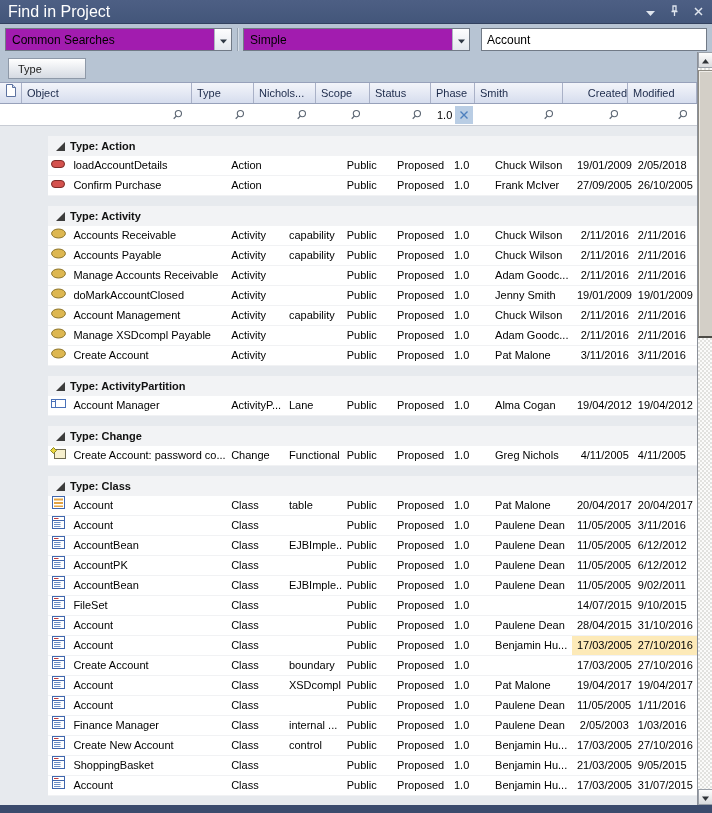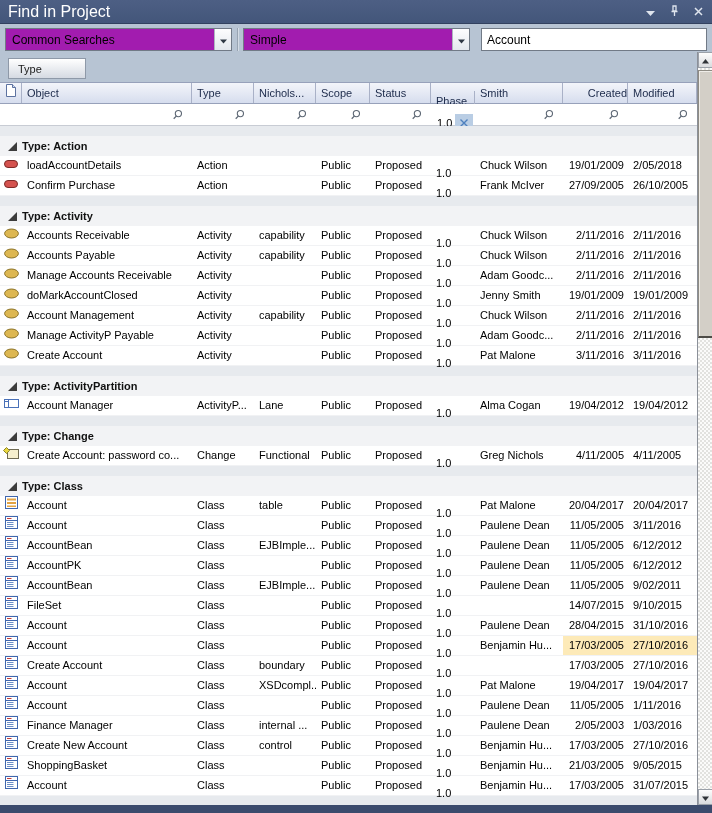--- a/index.html
+++ b/index.html
@@ -30,21 +30,21 @@
   .chip{position:absolute;left:8px;top:2px;width:78px;height:21px;background:linear-gradient(#ffffff,#d5dae2);
         border:1px solid #8e99a8;display:flex;align-items:center;padding-left:9px;color:#1a1a1a;}
 
   
   .c-icon{width:22px;}
   .c-object{width:170px;}
   .c-type{width:62px;}
   .c-stereotype{width:62px;}
   .c-scope{width:54px;}
   .c-status{width:61px;}
-  .c-phase{width:44px;margin-top:8px;}
+  .c-phase{width:44px;}
   .c-author{width:88px;}
   .c-created{width:65px;text-align:right;padding-right:4px;}
   .c-modified{width:69px;}
 
   
   .headrow{position:absolute;left:0;top:82px;width:697px;height:22px;display:flex;
            background:linear-gradient(#f3f5fa,#d6ddee);border-bottom:1px solid #97a1ba;border-top:1px solid #97a1ba;}
   .hcell{height:100%;padding:0 0 0 5px;line-height:20px;color:#1c2a4a;border-right:1px solid #a9b1c7;
          white-space:nowrap;overflow:hidden;}
   .hcell.center,.cell.center{display:flex;align-items:center;justify-content:center;padding:0;}
@@ -52,21 +52,21 @@
   
   .filterrow{position:absolute;left:0;top:104px;width:697px;height:22px;display:flex;background:#fff;
              border-bottom:1px solid #c8ccd4;}
   .fcell{height:100%;display:flex;align-items:center;justify-content:flex-end;padding-right:9px;}
   .fcell.phase{justify-content:flex-start;padding:0 0 0 6px;}
   .fval{margin-right:3px;}
   .fclear{width:18px;height:18px;background:#b9cde4;display:flex;align-items:center;justify-content:center;}
   .fmag{display:flex;}
 
   
-  .gridbody{position:absolute;left:0;top:126px;width:697px;height:679px;background:#e7eaee;overflow:hidden;}
+  .gridbody{position:absolute;left:0;top:126px;width:697px;height:679px;background:#e7eaee;overflow:hidden;padding-left:48px;}
   .group-header{height:20px;margin-top:10px;background:#f2f3f5;display:flex;align-items:center;padding-left:8px;}
   .glabel{margin-left:5px;font-weight:600;color:#111;}
   .gtri{display:flex;}
   .trow{height:20px;display:flex;background:#fff;border-bottom:1px solid #f1f2f4;}
   .cell{height:100%;padding-left:5px;line-height:19px;white-space:nowrap;overflow:hidden;}
 
   
   .vscroll{position:absolute;left:697px;top:52px;width:15px;height:753px;border-left:1px solid #8b9099;}
   .sb-btn{position:absolute;left:0;width:15px;height:16px;background:linear-gradient(#fdfdfd,#d9dbde);
           border:1px solid #9ba1a9;display:flex;align-items:center;justify-content:center;}
@@ -360,21 +360,21 @@
         <div class="cell c-author">Chuck Wilson</div>
         <div class="cell c-created">2/11/2016</div>
         <div class="cell c-modified">2/11/2016</div>
       </div>
       <div class="trow">
         <div class="cell c-icon center">
           <span><svg width="15" height="11" viewBox="0 0 15 11">
               <ellipse cx="7.5" cy="5.5" rx="6.9" ry="4.5" fill="#ddb751" stroke="#8b7329"></ellipse>
             </svg></span>
         </div>
-        <div class="cell c-object">Manage ActivityP Payable</div>
+        <div class="cell c-object">Manage XSDcompl Payable</div>
         <div class="cell c-type">Activity</div>
         <div class="cell c-stereotype"></div>
         <div class="cell c-scope">Public</div>
         <div class="cell c-status">Proposed</div>
         <div class="cell c-phase">1.0</div>
         <div class="cell c-author">Adam Goodc...</div>
         <div class="cell c-created">2/11/2016</div>
         <div class="cell c-modified">2/11/2016</div>
       </div>
       <div class="trow">

